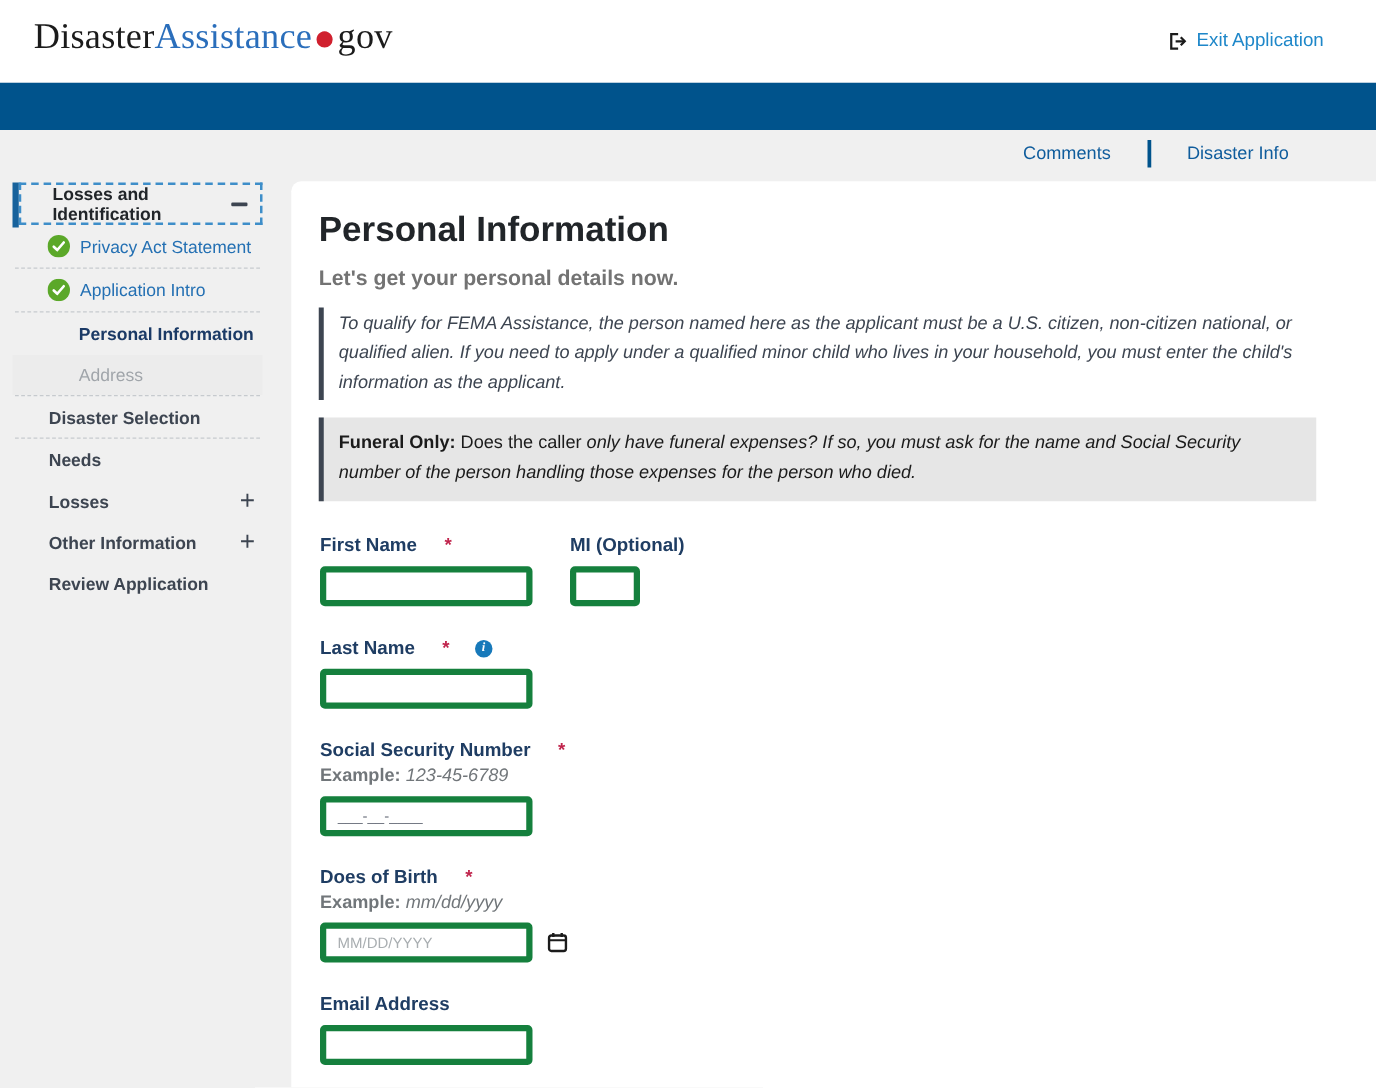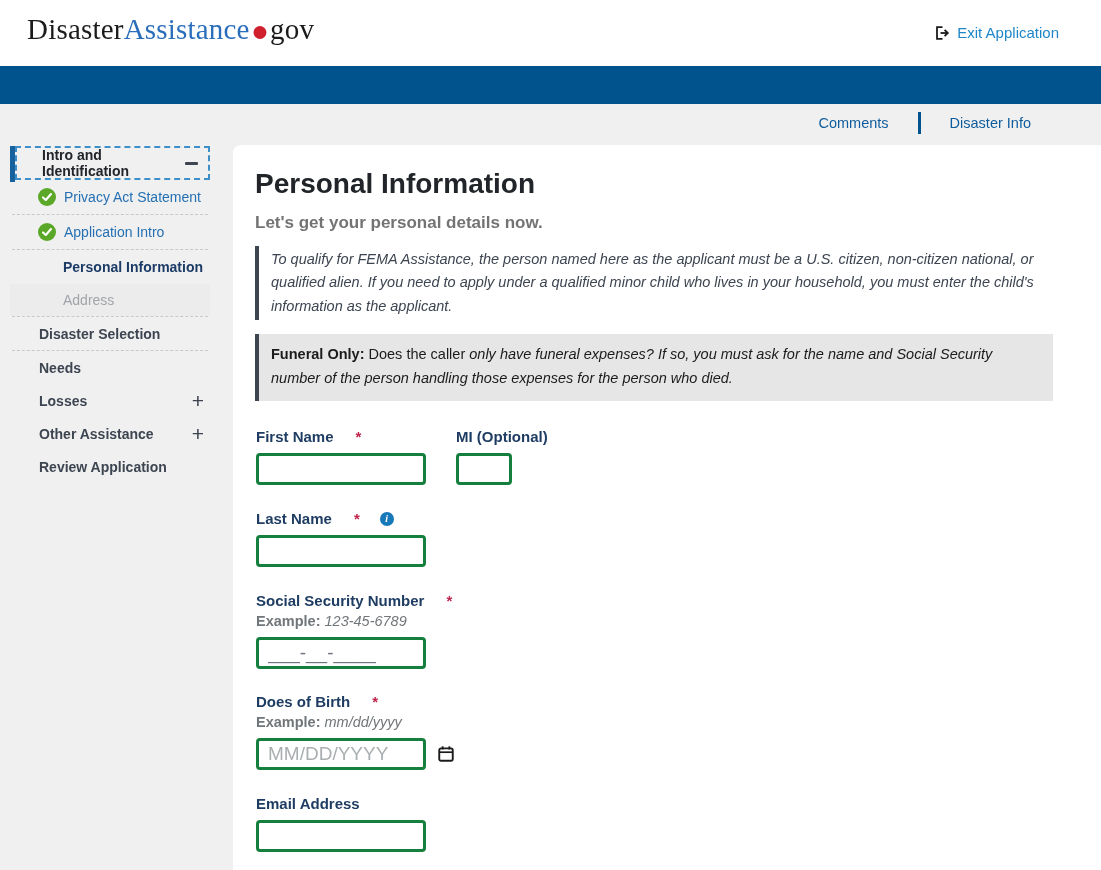--- a/index.html
+++ b/index.html
@@ -95,23 +95,23 @@
   .form { margin-top:27px; padding-left:1px; }
   .field { margin-bottom:25px; }
   .field-row { display:flex; gap:30px; }
   .f-label { font-size:15px; font-weight:bold; color:#1f3d63; display:flex; align-items:center; gap:20px; }
   .req { color:#c0244c; font-weight:bold; margin-left:2px; }
   .example-line { margin-top:4px; font-size:14.5px; color:#71767a; }
   .example-line .ex-bold { font-weight:bold; }
   .example-line .ex-val { font-style:italic; }
   .text-input {
     display:block; margin-top:8px; width:170px; height:32px;
-    border:3px solid #15803d; border-radius:4px; background:#fff;
+    border:5px solid #15803d; border-radius:4px; background:#fff;
     font-family:"Liberation Sans","DejaVu Sans",sans-serif;
-    font-size:19px; padding:0 9px; color:#1b1b1b; outline:none;
+    font-size:12px; padding:0 9px; color:#1b1b1b; outline:none;
   }
   .text-input.small { width:56px; }
   .text-input::placeholder { color:#a9aeb1; opacity:1; }
   .text-input.mask::placeholder { color:#6f7580; }
   .dob-row { display:flex; align-items:center; gap:11px; }
   .dob-row .text-input { margin-top:0; }
   .dob-wrap { margin-top:8px; }
   .info-badge {
     display:inline-flex; align-items:center; justify-content:center;
     width:14px; height:14px; border-radius:50%; background:#1779ba;
@@ -142,21 +142,21 @@
 <div class="utility">
   <a>Comments</a>
   <span class="u-sep"></span>
   <a>Disaster Info</a>
 </div>
 
 <nav class="sidebar">
 
   <div class="nav-group-header">
     <span class="accent"></span>
-    <span class="gh-label">Intro and Identification</span>
+    <span class="gh-label">Losses and Identification</span>
     <span class="minus-glyph"></span>
   </div>
 
   <div class="nav-sub">
     <span class="check">
       <svg width="18" height="18" viewBox="0 0 18 18">
           <circle cx="9" cy="9" r="9" fill="#5ba829"></circle>
           <path d="M5 9.4 L7.8 12 L13 6" fill="none" stroke="#ffffff" stroke-width="2.1" stroke-linecap="round" stroke-linejoin="round"></path>
         </svg>
     </span>
@@ -192,21 +192,21 @@
   <div class="nav-section">
     <span class="sec-label">Needs</span>
   </div>
 
   <div class="nav-section">
     <span class="sec-label">Losses</span>
     <span class="plus-glyph">+</span>
   </div>
 
   <div class="nav-section">
-    <span class="sec-label">Other Assistance</span>
+    <span class="sec-label">Other Information</span>
     <span class="plus-glyph">+</span>
   </div>
 
   <div class="nav-section">
     <span class="sec-label">Review Application</span>
   </div>
 </nav>
 
 <main class="card">
   <h1 class="page-title">Personal Information</h1>

